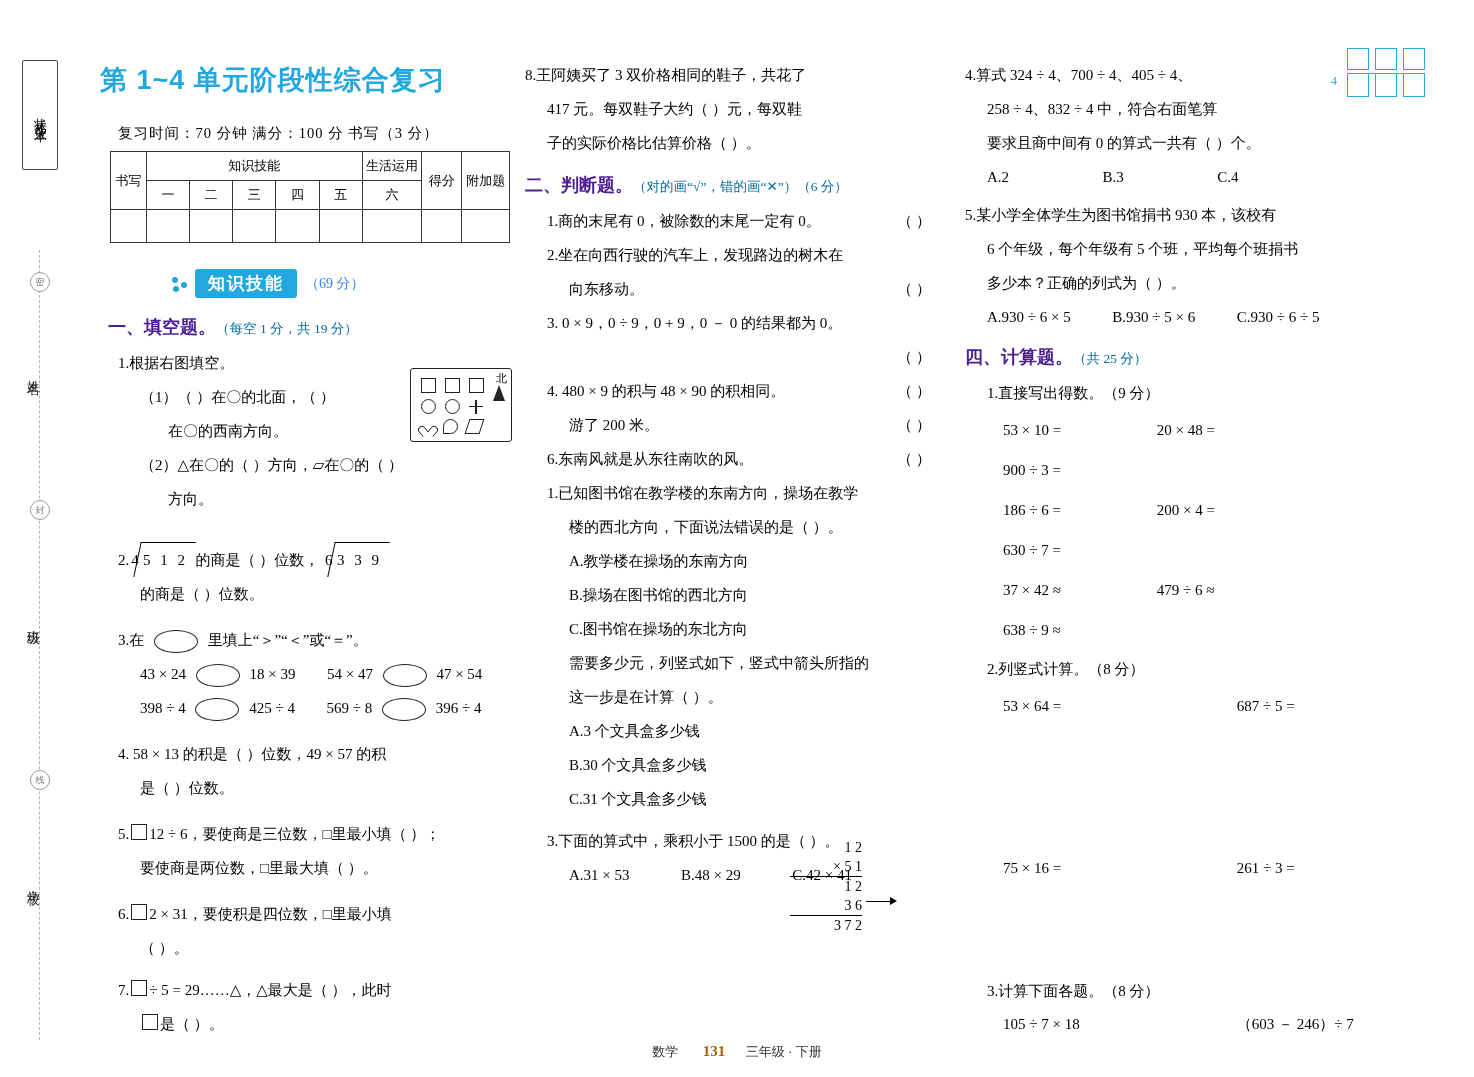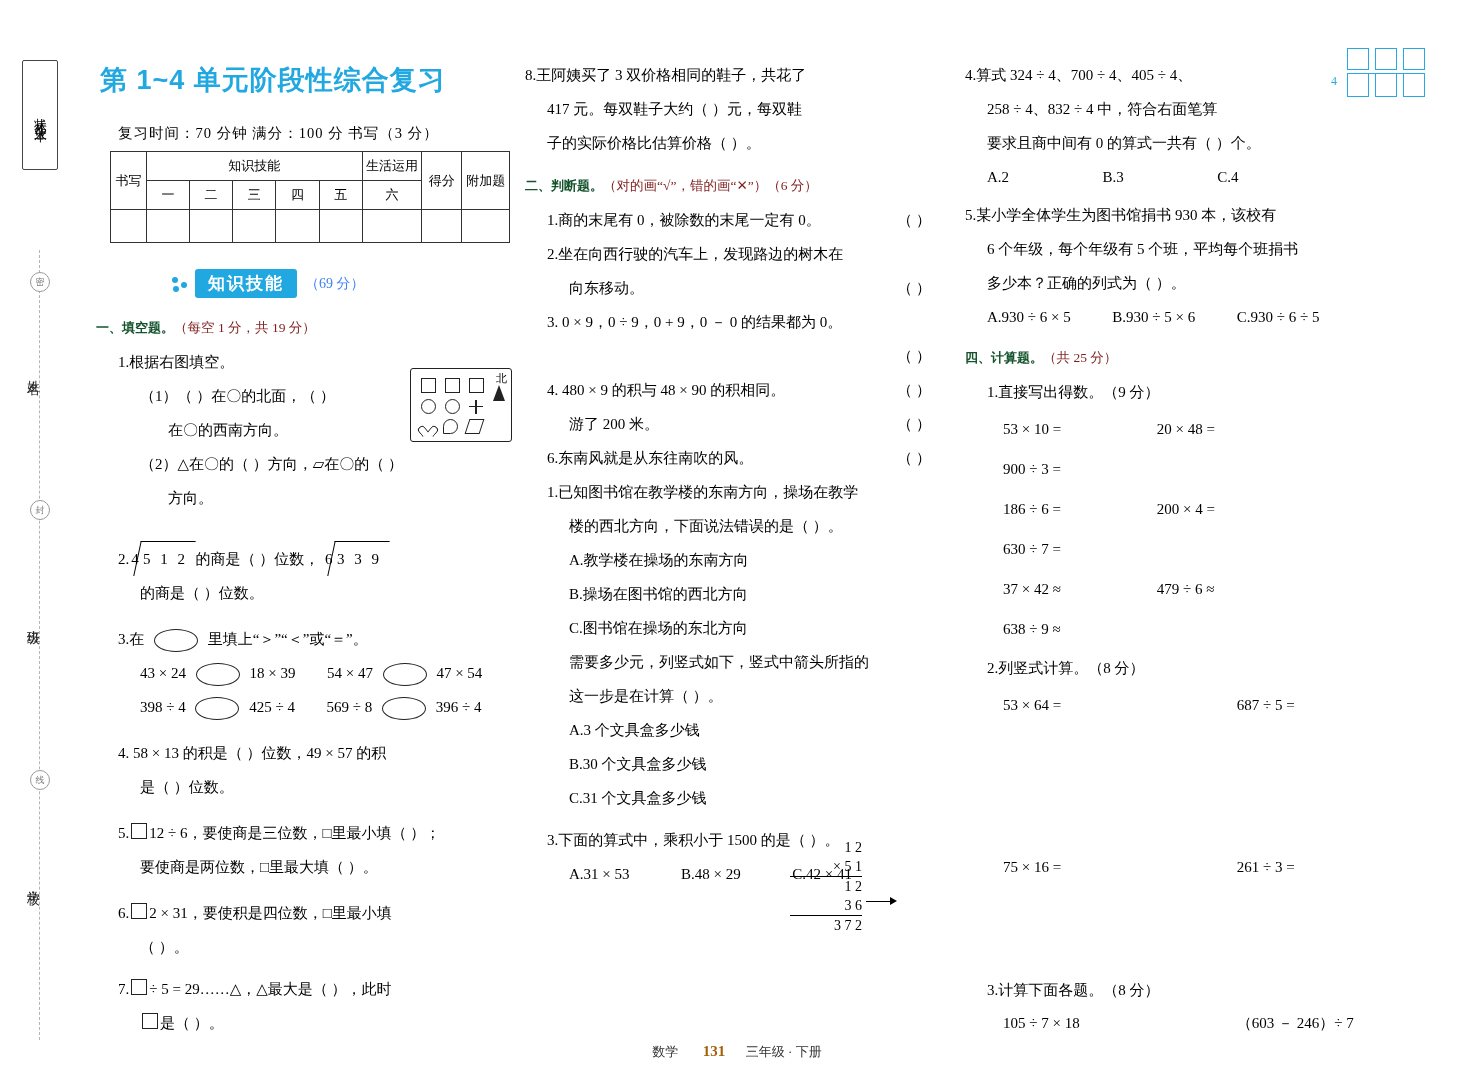--- a/index.html
+++ b/index.html
@@ -59,24 +59,24 @@
   .secthead .dots i:nth-child(1){left:0;top:1px;}
   .secthead .dots i:nth-child(2){left:9px;top:6px;}
   .secthead .dots i:nth-child(3){left:1px;top:10px;}
   .pill{
     background:#21a8e0;color:#fff;font-weight:bold;
     font-family:"Liberation Sans","DejaVu Sans",sans-serif;
     font-size:17px;padding:3px 13px;border-radius:3px;letter-spacing:2px;
   }
   .pill-score{font-size:14px;margin-left:8px;color:#3b82f6;}
 
-  .bigq{color:#14532d;font-weight:bold;font-size:13px;
+  .bigq{color:#4c1d95;font-weight:bold;font-size:18px;
         font-family:"Liberation Sans","DejaVu Sans",sans-serif;}
-  .qline{font-size:15px;line-height:34px;margin-left:16px;}
-  .qline .note{font-size:13.5px;color:#7f1d1d;font-family:"Liberation Serif",serif;}
+  .qline{font-size:15px;line-height:34px;margin-left:28px;}
+  .qline .note{font-size:13.5px;color:#0369a1;font-family:"Liberation Serif",serif;}
   .item{font-size:15px;line-height:34px;margin-left:38px;}
   .item.ind{margin-left:60px;}
 
   
   .compass{
     position:absolute;left:330px;top:368px;width:100px;height:72px;
     border:1.4px solid #222;border-radius:3px;background:#fff;
   }
   .compass .row{position:absolute;display:flex;gap:9px;}
   .sq{width:13px;height:13px;border:1.2px solid #222;}

